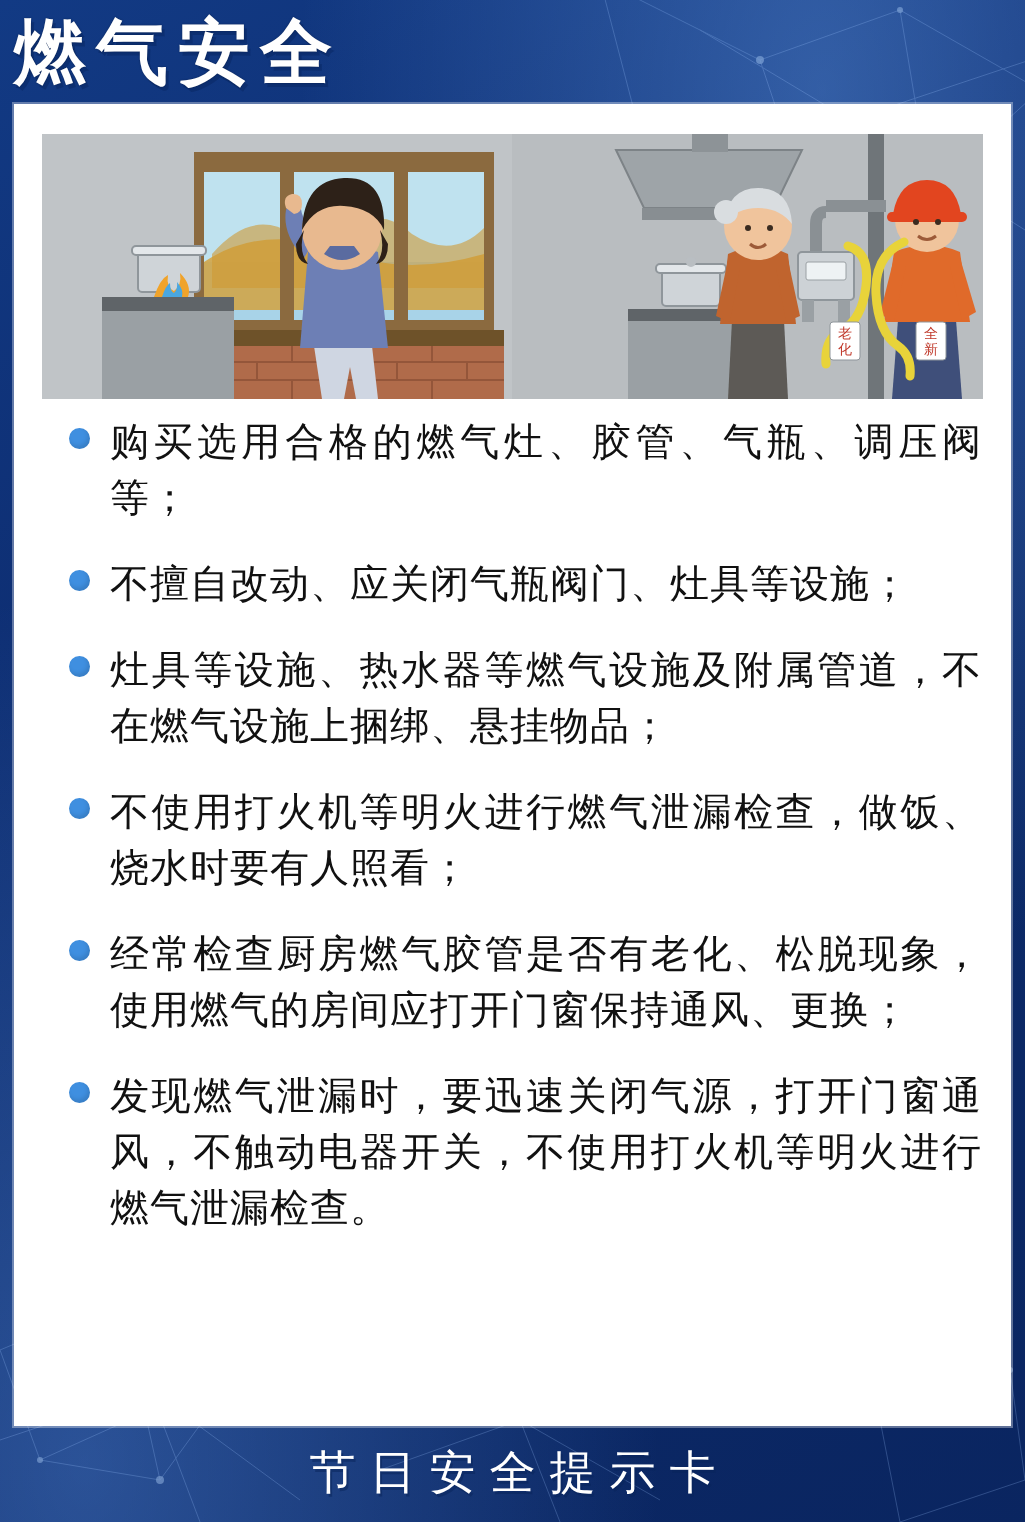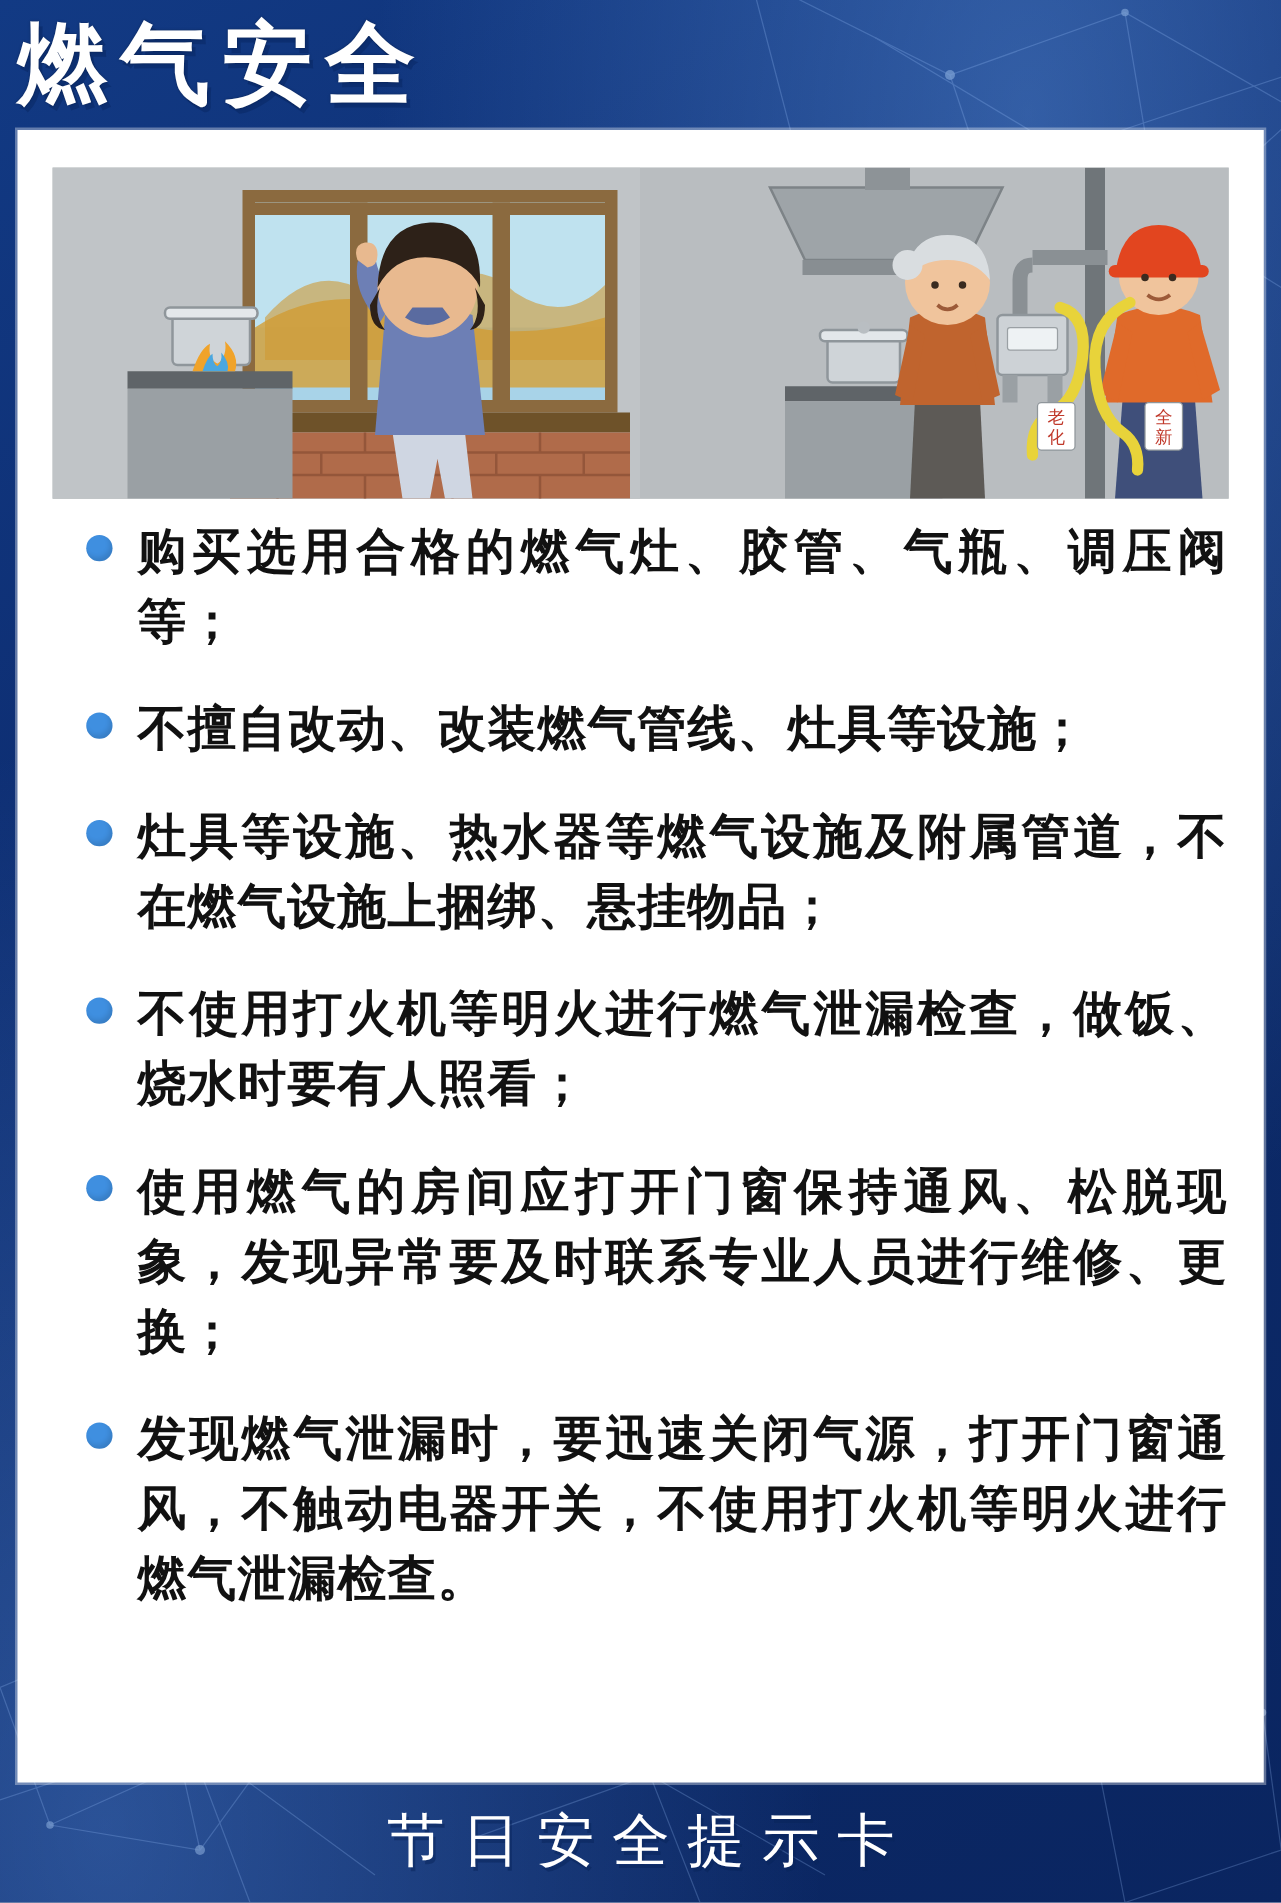--- a/index.html
+++ b/index.html
@@ -97,21 +97,21 @@
     top: 14px;
     width: 21px;
     height: 21px;
     border-radius: 50%;
     background: #3f8fe0;
     box-shadow: inset -2px -3px 4px rgba(0,0,0,0.12);
   }
   .tip .txt {
     font-size: 39px;
     line-height: 56px;
-    font-weight: bold;
+    font-weight: normal;
     color: #111111;
     letter-spacing: 1px;
     text-align: justify;
   }
 
   
   .footer {
     position: absolute;
     left: 0;
     bottom: 0;
@@ -293,37 +293,37 @@
 
     <div class="tips">
 
       <div class="tip">
         <span class="dot"></span>
         <div class="txt">购买选用合格的燃气灶、胶管、气瓶、调压阀等；</div>
       </div>
 
       <div class="tip">
         <span class="dot"></span>
-        <div class="txt">不擅自改动、改装燃气管线、灶具等设施；</div>
+        <div class="txt">不擅自改动、应关闭气瓶阀门、灶具等设施；</div>
       </div>
 
       <div class="tip">
         <span class="dot"></span>
         <div class="txt">灶具等设施、热水器等燃气设施及附属管道，不在燃气设施上捆绑、悬挂物品；</div>
       </div>
 
       <div class="tip">
         <span class="dot"></span>
         <div class="txt">不使用打火机等明火进行燃气泄漏检查，做饭、烧水时要有人照看；</div>
       </div>
 
 
       <div class="tip">
         <span class="dot"></span>
-        <div class="txt">使用燃气的房间应打开门窗保持通风、松脱现象，发现异常要及时联系专业人员进行维修、更换；</div>
+        <div class="txt">经常检查厨房燃气胶管是否有老化、松脱现象，使用燃气的房间应打开门窗保持通风、更换；</div>
       </div>
 
       <div class="tip">
         <span class="dot"></span>
         <div class="txt">发现燃气泄漏时，要迅速关闭气源，打开门窗通风，不触动电器开关，不使用打火机等明火进行燃气泄漏检查。</div>
       </div>
 
     </div>
   </div>
 

